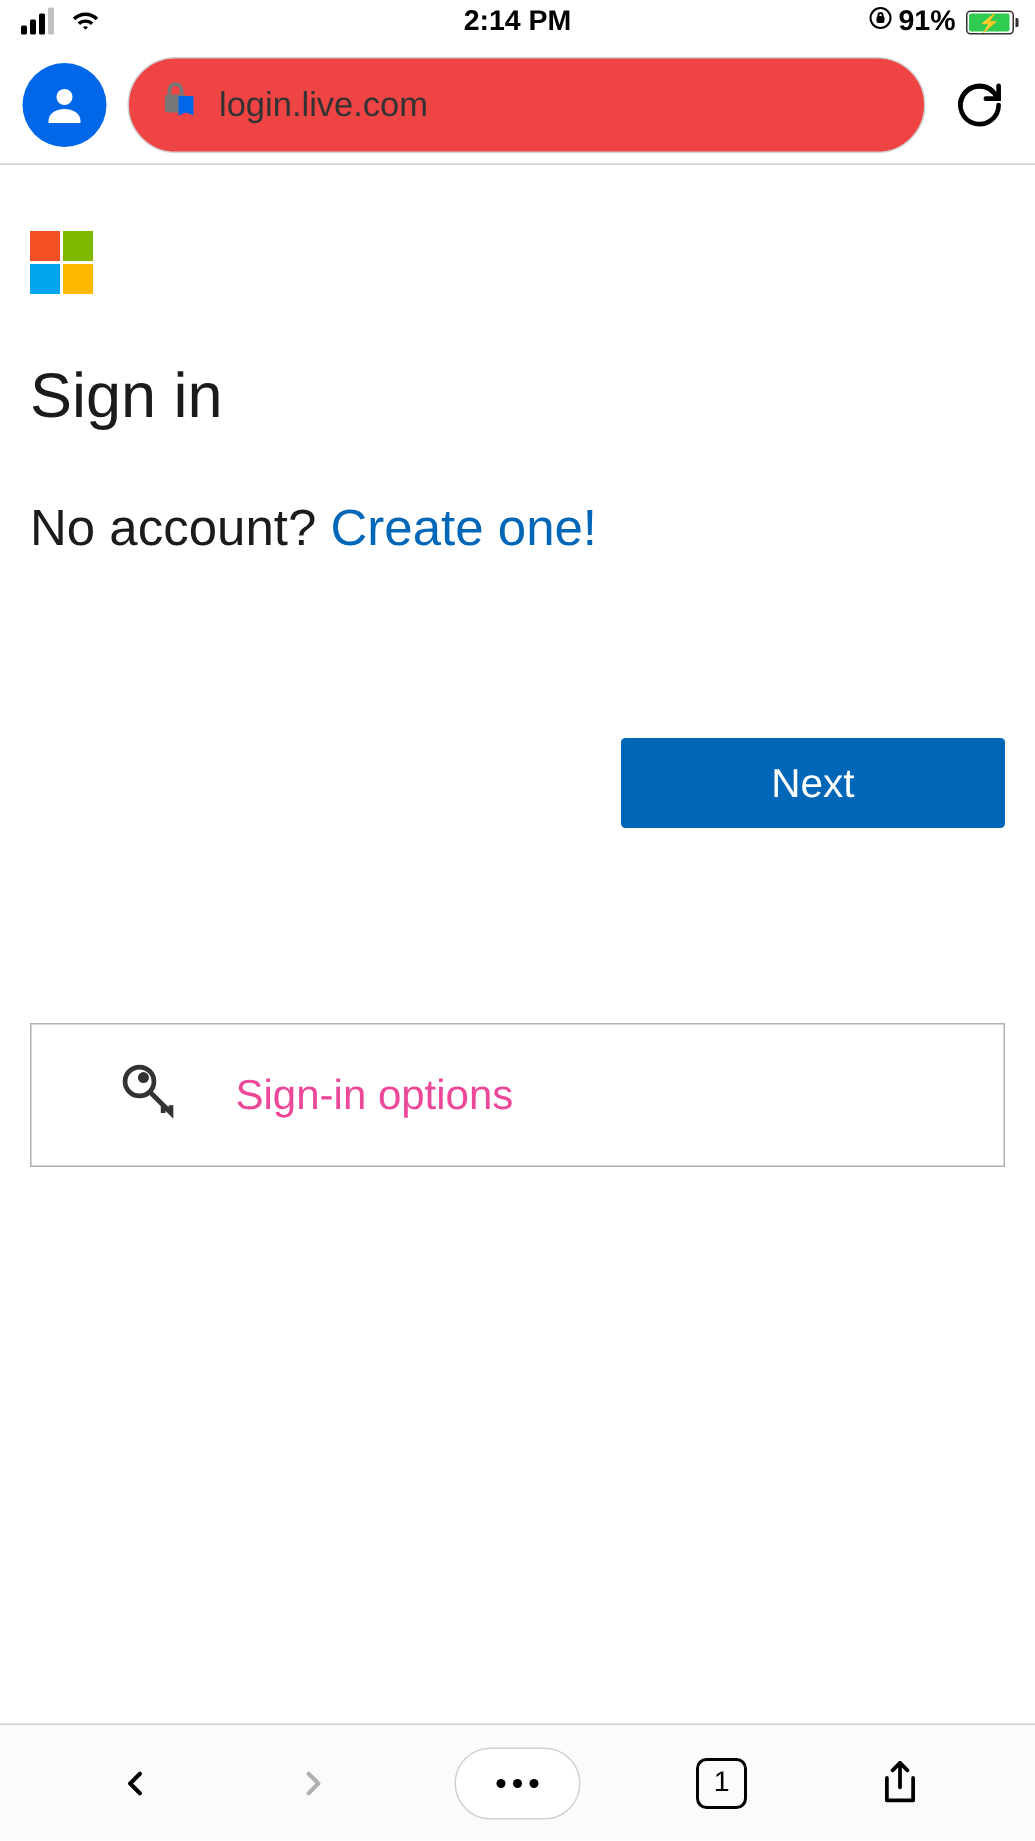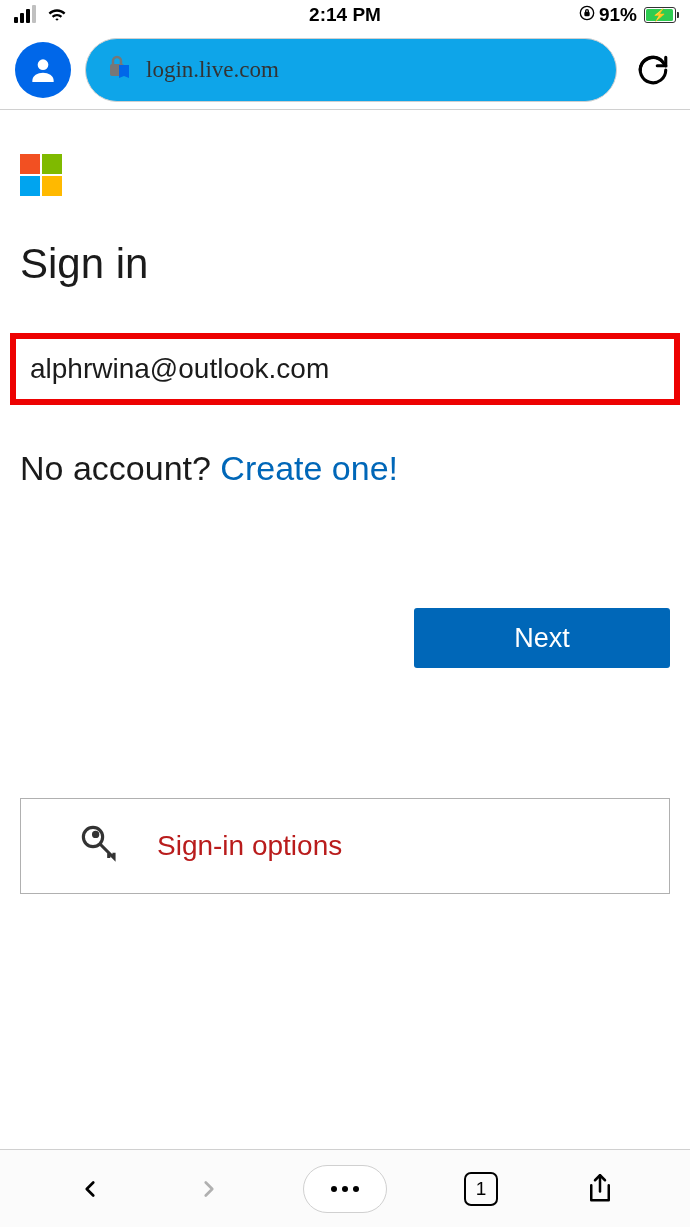--- a/index.html
+++ b/index.html
@@ -137,22 +137,21 @@
     
     .url-field {
       flex: 1;
       height: 64px;
       border: 1px solid #d0d0d0;
       border-radius: 32px;
       display: flex;
       align-items: center;
       padding: 0 22px;
       gap: 14px;
-      background: #0ea5e9;
-      font-family: Liberation Serif, serif;
+      background: #ef4444;
     }
     
     .url-text {
       font-size: 23px;
       color: #333;
     }
     
     .reload-btn {
       width: 44px;
       height: 44px;
@@ -251,21 +250,21 @@
       height: 96px;
       display: flex;
       align-items: center;
       padding: 0 58px;
       gap: 36px;
       cursor: pointer;
     }
     
     .signin-options-text {
       font-size: 28px;
-      color: #b91c1c;
+      color: #ec4899;
     }
     
     
     .bottom-toolbar {
       height: 78px;
       border-top: 1px solid #d0d0d0;
       display: flex;
       align-items: center;
       justify-content: space-around;
       padding: 0 30px;
@@ -379,23 +378,20 @@
     <div class="ms-logo">
       <span></span>
         <span></span>
         <span></span>
         <span></span>
     </div>
   </div>
 
   <h1 class="heading">Sign in</h1>
 
-  <div class="email-box">
-    <div class="email-text">alphrwina@outlook.com</div>
-  </div>
 
   <div class="no-account">
     <span>No account? </span><a href="#">Create one!</a>
   </div>
 
   <div class="button-row">
     <button class="next-btn">Next</button>
   </div>
 
   <div class="signin-options">

